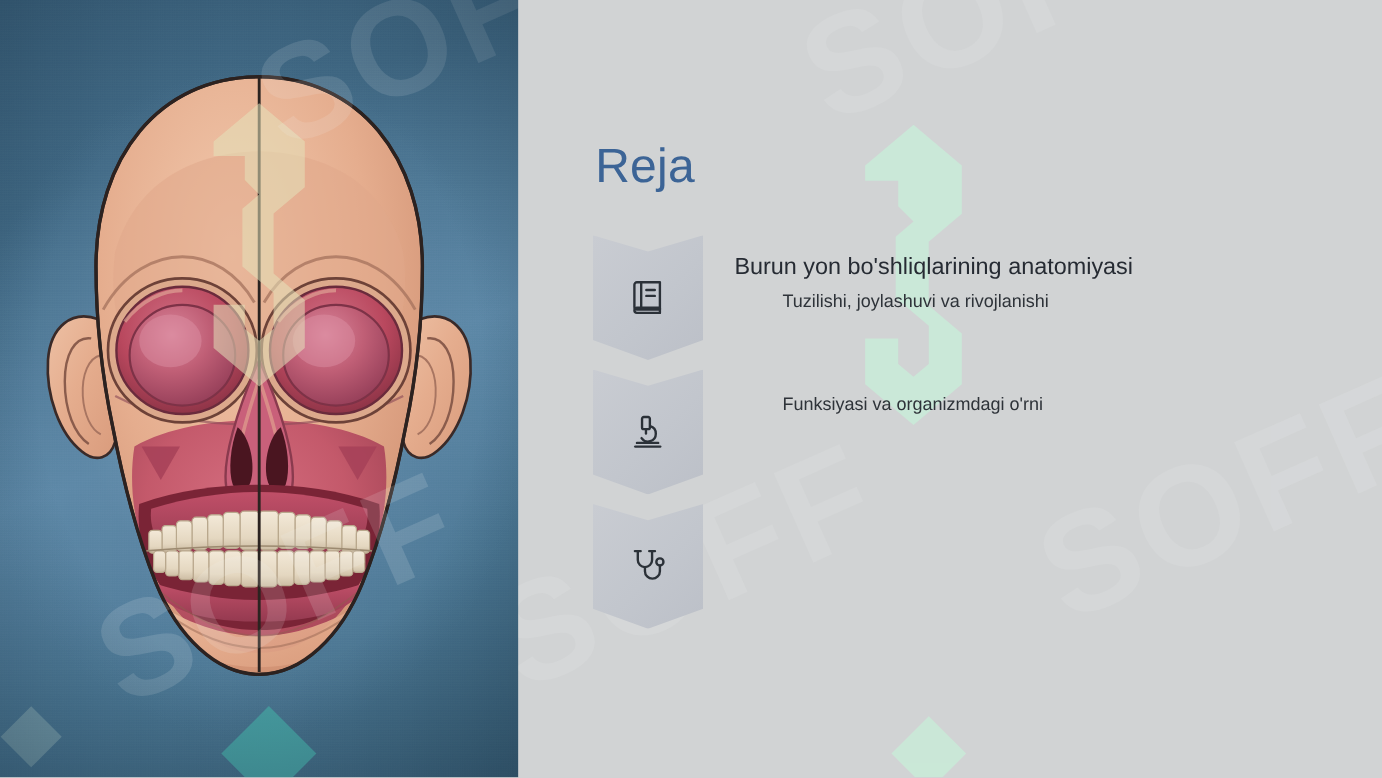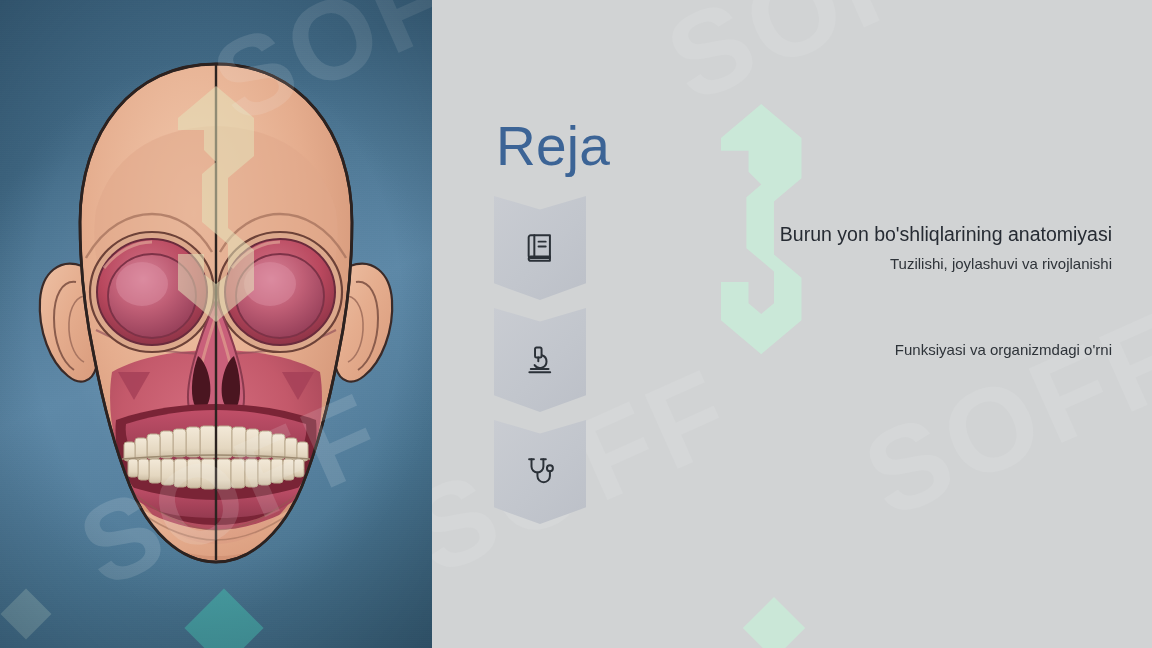--- a/index.html
+++ b/index.html
@@ -26,41 +26,42 @@
     position:absolute;inset:0;opacity:.16;
     background-image:repeating-linear-gradient(0deg,rgba(255,255,255,.07) 0 1px,rgba(0,0,0,0) 1px 2px),
                      repeating-linear-gradient(90deg,rgba(255,255,255,.05) 0 1px,rgba(0,0,0,0) 1px 2px);
   }
 
   
   .right-panel{position:absolute;left:432px;top:0;width:720px;height:648px;background:#d1d3d4;}
 
   .page-title{
     position:absolute;left:64px;top:119px;
-    font-size:55px;line-height:1;font-weight:400;color:#3c6496;
+    font-size:40px;line-height:1;font-weight:400;color:#3c6496;
     letter-spacing:.2px;
   }
 
   .agenda{position:absolute;left:62px;top:196px;width:620px;}
   .agenda-row{position:relative;height:104px;margin-bottom:8px;}
   .badge{
     position:absolute;left:0;top:0;width:92px;height:104px;
     background:linear-gradient(135deg,#c9ccd2 0%,#c2c6cd 55%,#bcc0c8 100%);
     clip-path:polygon(0% 0%, 50% 13%, 100% 0%, 100% 84%, 50% 100%, 0% 84%);
     display:flex;align-items:center;justify-content:center;
   }
   .badge svg{display:block;}
-  .row-text{position:absolute;left:118px;top:25px;width:500px;text-align:right;}
+  .row-text{position:absolute;left:118px;top:13px;width:500px;}
   .row-title{
     font-size:19.5px;line-height:26px;color:#262b33;font-weight:400;
     white-space:nowrap;
   }
   .row-sub{
     margin-top:6px;font-size:15px;line-height:22px;color:#2e3339;font-weight:400;
     white-space:nowrap;
+    margin-left:40px;
   }
 
   
   .wm-layer{position:absolute;inset:0;pointer-events:none;overflow:hidden;}
 
   
   .skull-wrap{position:absolute;left:0;top:0;width:432px;height:648px;}
 </style>
 </head>
 <body>

